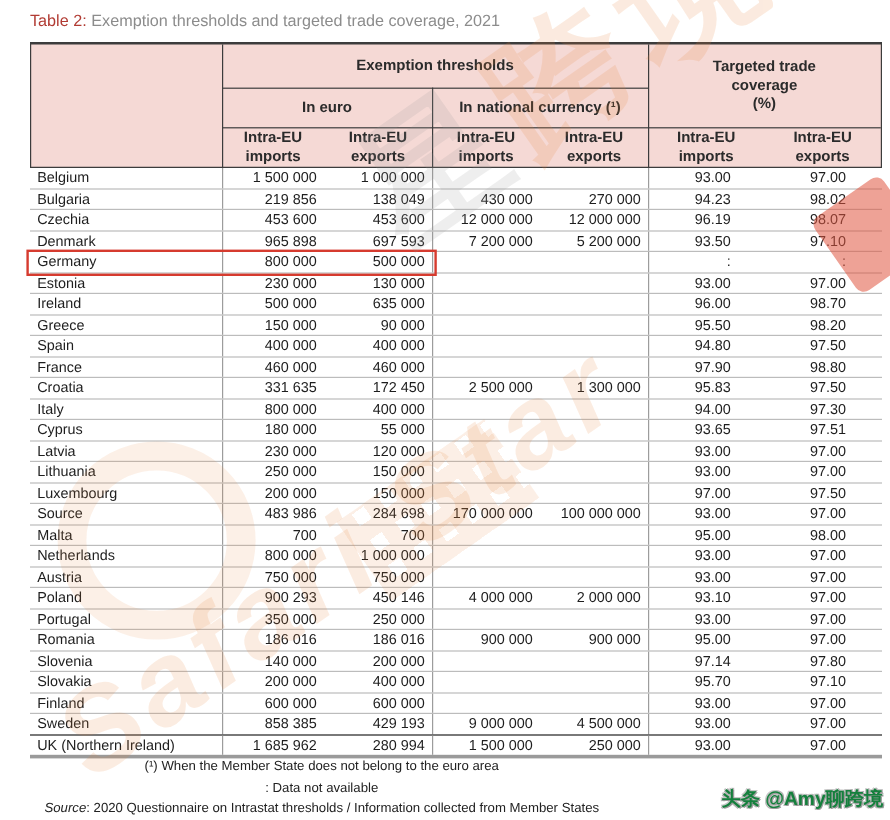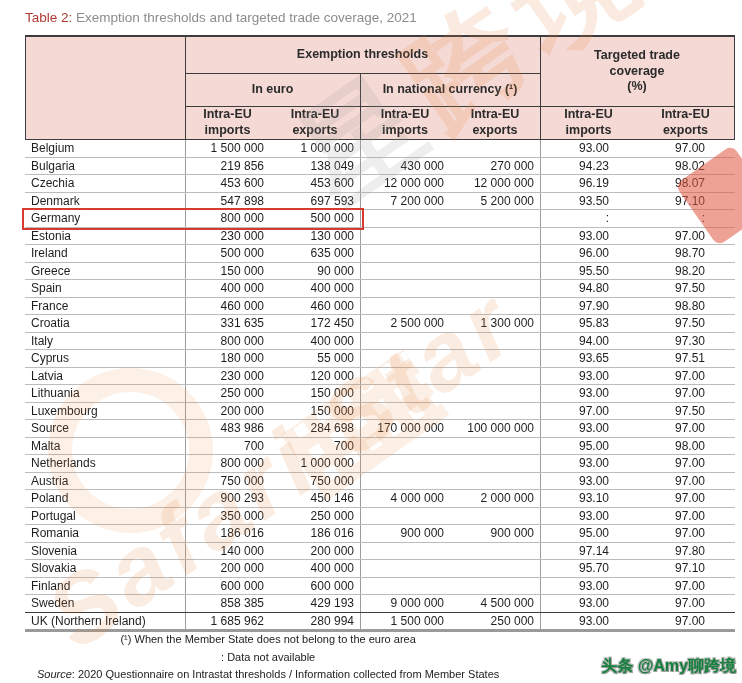--- a/index.html
+++ b/index.html
@@ -173,21 +173,21 @@
           <div class="cell c-country">Czechia</div>
           <div class="cell c-euro_imports">453 600</div>
           <div class="cell c-euro_exports">453 600</div>
           <div class="cell c-nat_imports">12 000 000</div>
           <div class="cell c-nat_exports">12 000 000</div>
           <div class="cell c-cov_imports">96.19</div>
           <div class="cell c-cov_exports">98.07</div>
         </div>
         <div class="trow">
           <div class="cell c-country">Denmark</div>
-          <div class="cell c-euro_imports">547 898</div>
+          <div class="cell c-euro_imports">965 898</div>
           <div class="cell c-euro_exports">697 593</div>
           <div class="cell c-nat_imports">7 200 000</div>
           <div class="cell c-nat_exports">5 200 000</div>
           <div class="cell c-cov_imports">93.50</div>
           <div class="cell c-cov_exports">97.10</div>
         </div>
         <div class="trow">
           <div class="cell c-country">Germany</div>
           <div class="cell c-euro_imports">800 000</div>
           <div class="cell c-euro_exports">500 000</div>

